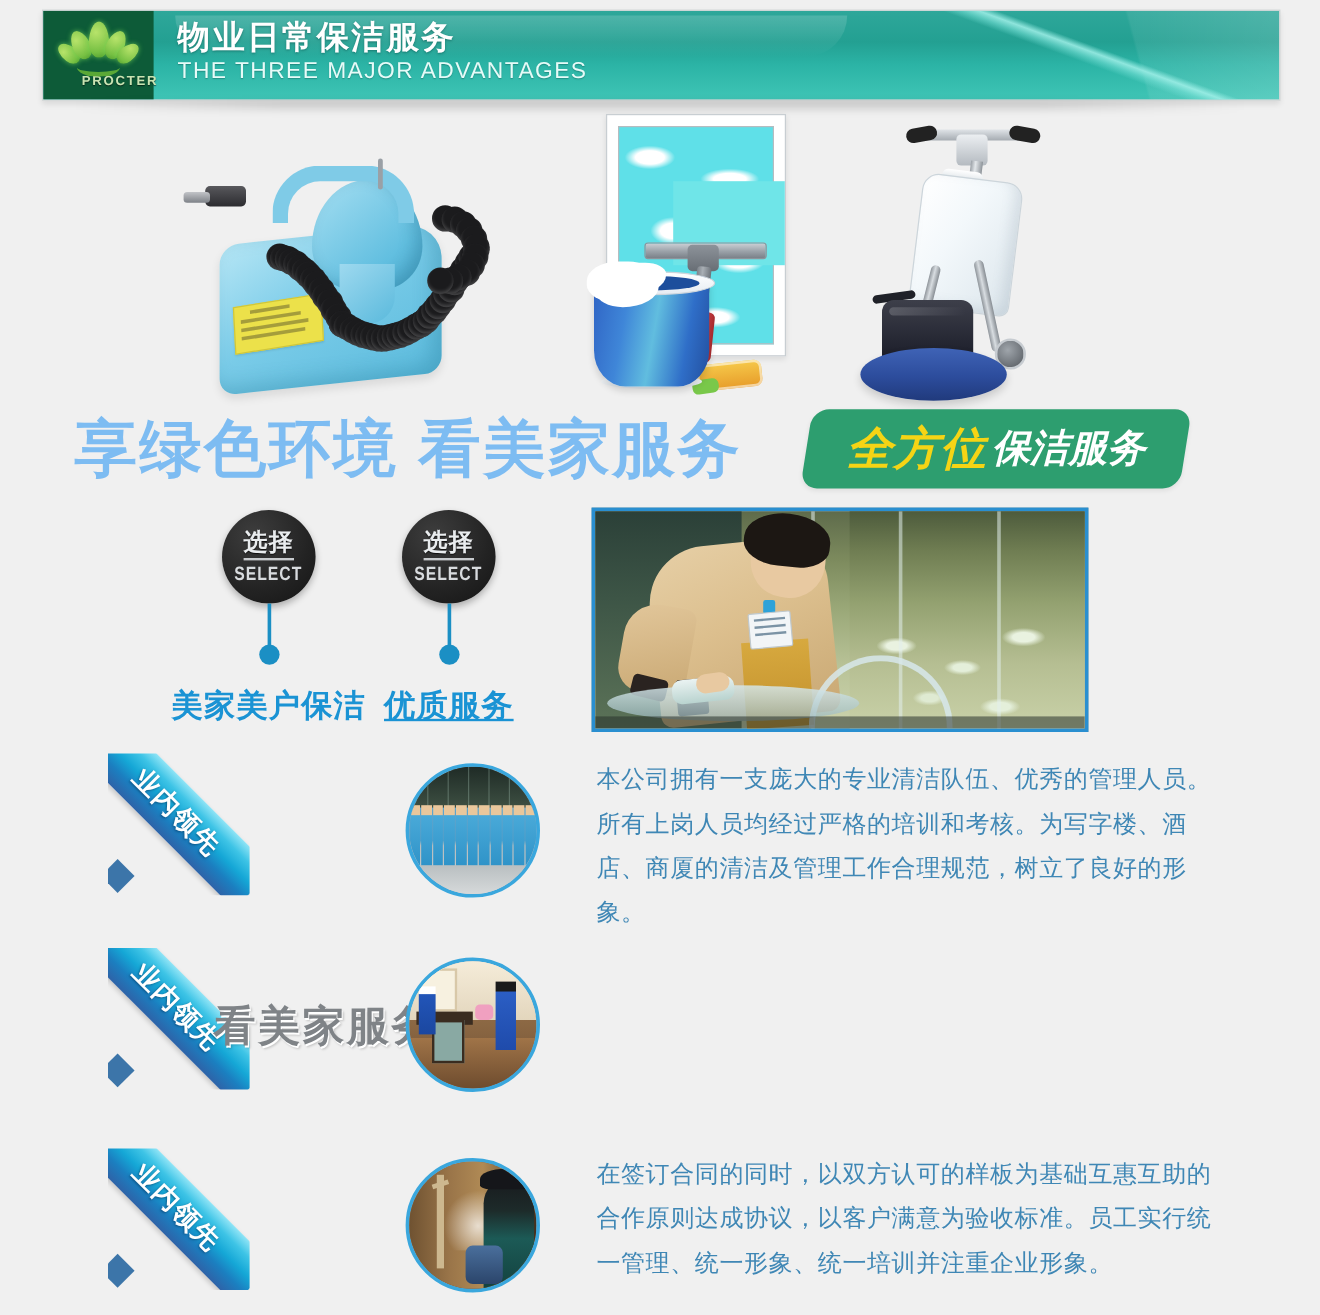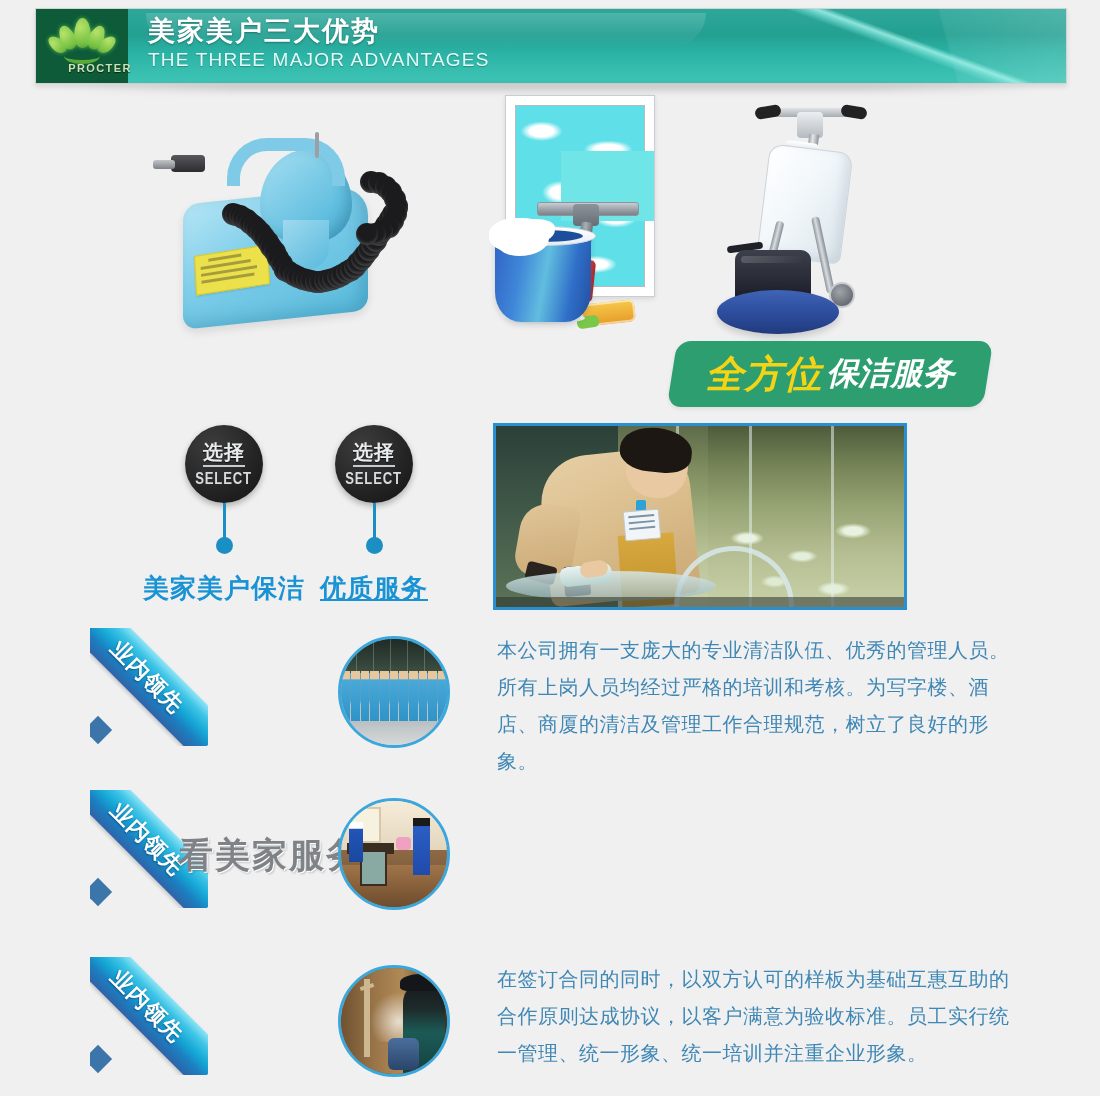--- a/index.html
+++ b/index.html
@@ -496,21 +496,21 @@
           <span class="leaf l1"></span>
         <span class="leaf c"></span>
         <span class="leaf r1"></span>
           <span class="leaf r2"></span>
         <span class="leaf-base"></span>
       </div>
       <div class="logo-word">PROCTER</div>
     </div>
 
     <div class="head-titles">
-      <div class="head-cn">美家美户三大优势</div>
+      <div class="head-cn">物业日常保洁服务</div>
       <div class="head-en">THE THREE MAJOR ADVANTAGES</div>
     </div>
   </div>
   <div class="head-shadow"></div>
 
   <div class="products">
 
     <div class="prod sprayer">
       <div class="spr-tank"></div>
       <div class="spr-body"></div>
@@ -617,20 +617,21 @@
       <div class="pol-frame-a"></div>
       <div class="pol-frame-b"></div>
       <div class="pol-lever"></div>
       <div class="pol-motor"></div>
       <div class="pol-wheel"></div>
       <div class="pol-pad-rim"></div>
       <div class="pol-pad"></div>
     </div>
   </div>
 
+  <div class="headline">享绿色环境 看美家服务</div>
 
   <div class="green-banner">
     <div class="green-banner-inner">
       <span class="gb-gold">全方位</span>
       <span class="gb-white">保洁服务</span>
     </div>
   </div>
 
   <div class="selects">
 

